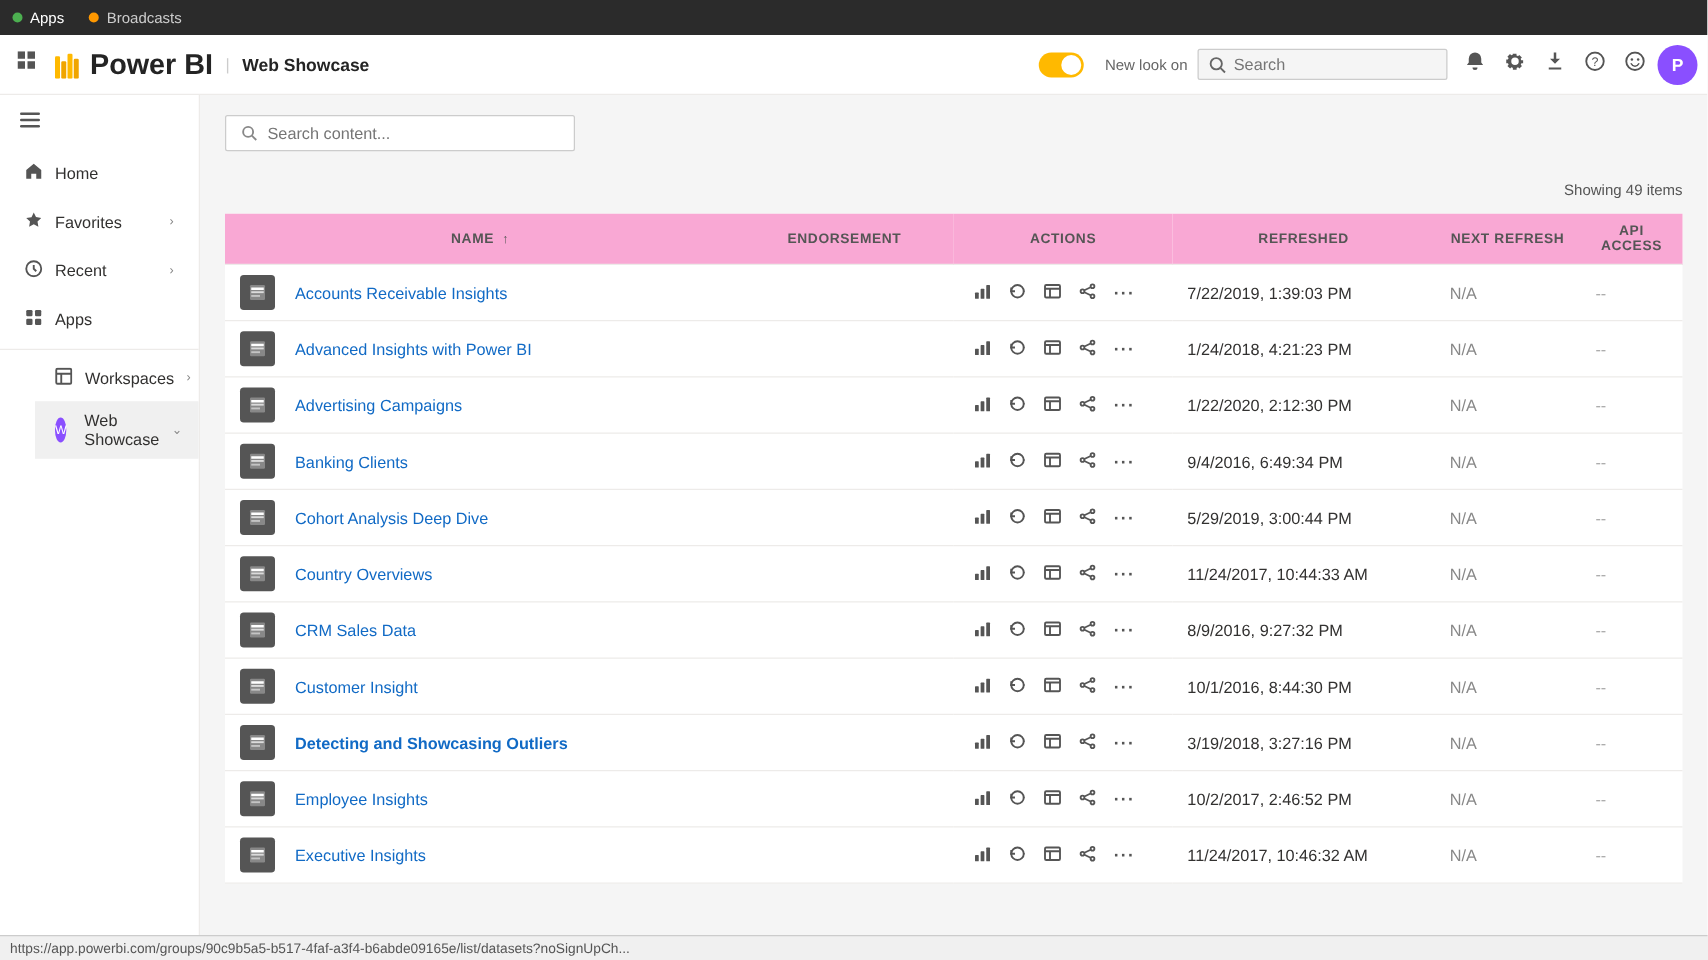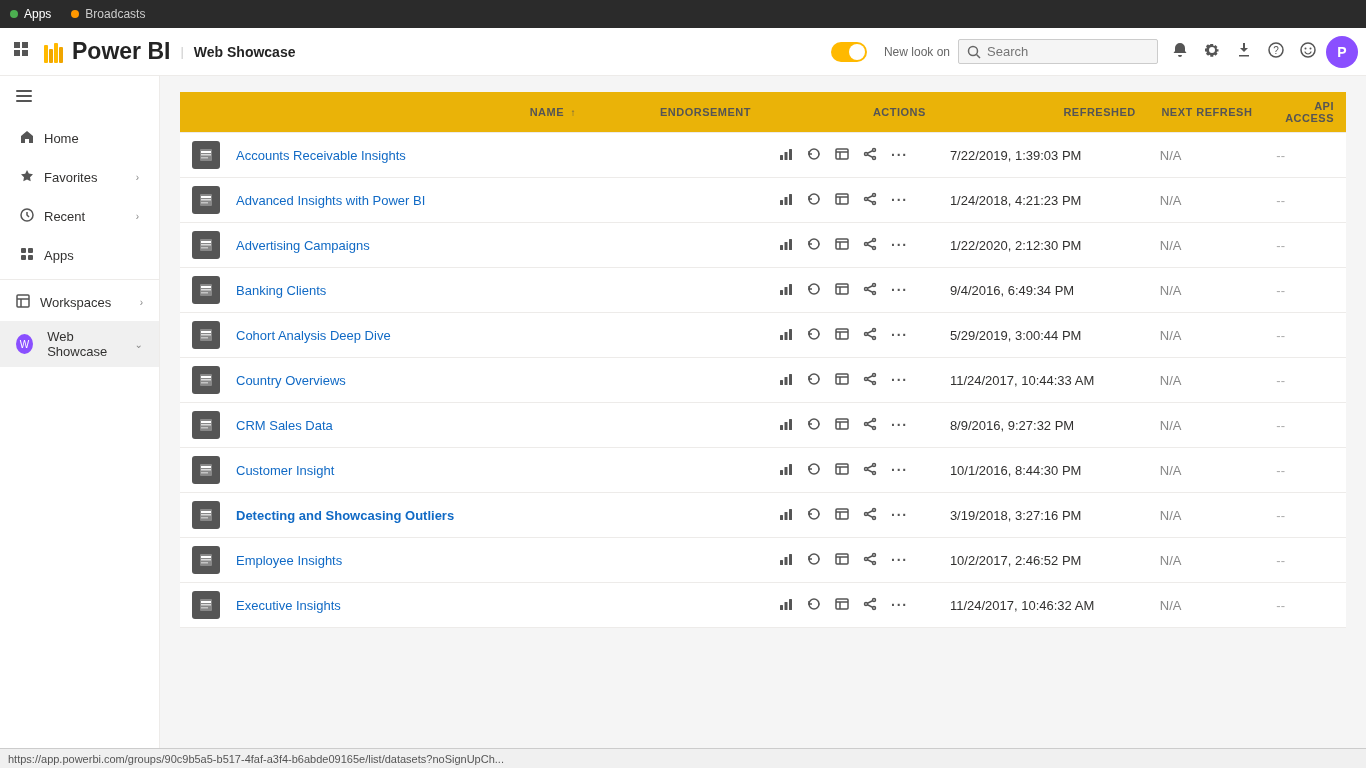--- a/index.html
+++ b/index.html
@@ -87,21 +87,21 @@
       border-radius: 4px;
       margin: 1px 4px;
     }
     .sidebar-item-arrow { margin-left: auto; font-size: 10px; color: #888; }
     .sidebar-item-badge {
       width: 20px; height: 20px; border-radius: 50%;
       background: #8a4fff; color: white; font-size: 10px;
       display: flex; align-items: center; justify-content: center;
       margin-right: 4px;
     }
-    .sidebar-section { border-top: 1px solid #edebe9; margin-top: 4px; padding-top: 4px; }
+    .sidebar-section { border-top: 1px solid #edebe9; margin-top: 4px; padding-top: 4px; padding-left: 28px; }
     .workspaces-item {
       display: flex;
       align-items: center;
       gap: 10px;
       padding: 10px 16px;
       cursor: pointer;
       color: #323130;
       font-size: 13px;
     }
     .workspace-active {
@@ -173,25 +173,25 @@
       background: white;
     }
 
     
     .showing-items {
       text-align: right; font-size: 12px; color: #555;
       padding: 8px 0; margin-bottom: 4px;
     }
     .datasets-table { width: 100%; background: white; border-collapse: collapse; }
     .datasets-table thead th {
-      text-align: right; padding: 8px 12px;
+      text-align: center; padding: 8px 12px;
       font-size: 11px; font-weight: 600; color: #555;
       text-transform: uppercase; letter-spacing: 0.5px;
       border-bottom: 1px solid #edebe9;
-      background: #eab308;
+      background: #f9a8d4;
     }
     .datasets-table tbody tr {
       border-bottom: 1px solid #edebe9;
     }
     .datasets-table tbody td {
       padding: 8px 12px; font-size: 13px; color: #323130; vertical-align: middle;
     }
     .dataset-icon {
       width: 28px; height: 28px; background: #555; border-radius: 3px;
       display: flex; align-items: center; justify-content: center;
@@ -375,22 +375,30 @@
         <span class="sidebar-item-arrow">⌄</span>
       </div>
     </div>
   </div>
 
   <div class="content">
 
 
     <div class="content-inner">
 
-
-
+      <div class="content-search">
+        <svg width="13" height="13" viewBox="0 0 13 13" fill="#888">
+          <circle cx="5.5" cy="5.5" r="4" stroke="#888" stroke-width="1.5" fill="none"></circle>
+          <line x1="8.5" y1="8.5" x2="12" y2="12" stroke="#888" stroke-width="1.5"></line>
+        </svg>
+        <input type="text" placeholder="Search content..." style="">
+      </div>
+
+
+      <div class="showing-items">Showing 49 items</div>
 
       <table class="datasets-table">
         <thead>
           <tr>
             <th class="col-name">
               <span>NAME</span>
               <span class="sort-arrow">↑</span>
             </th>
             <th class="col-endorsement">
               <span>ENDORSEMENT</span>

